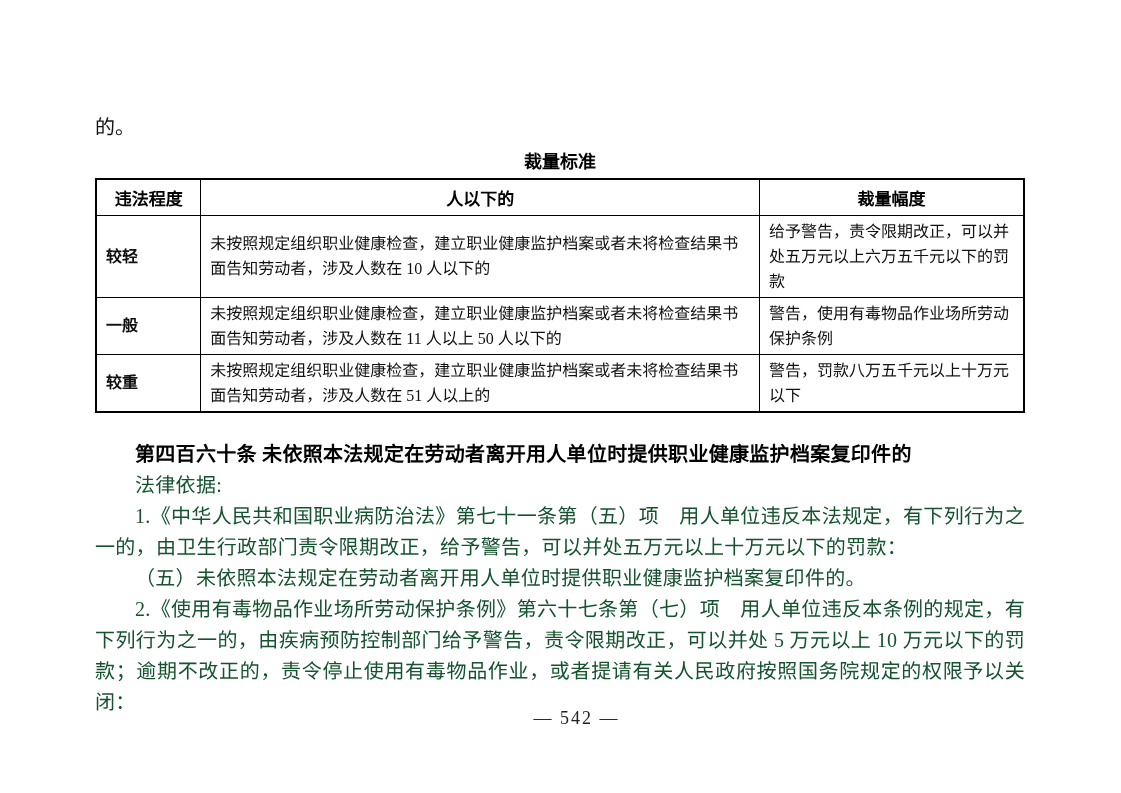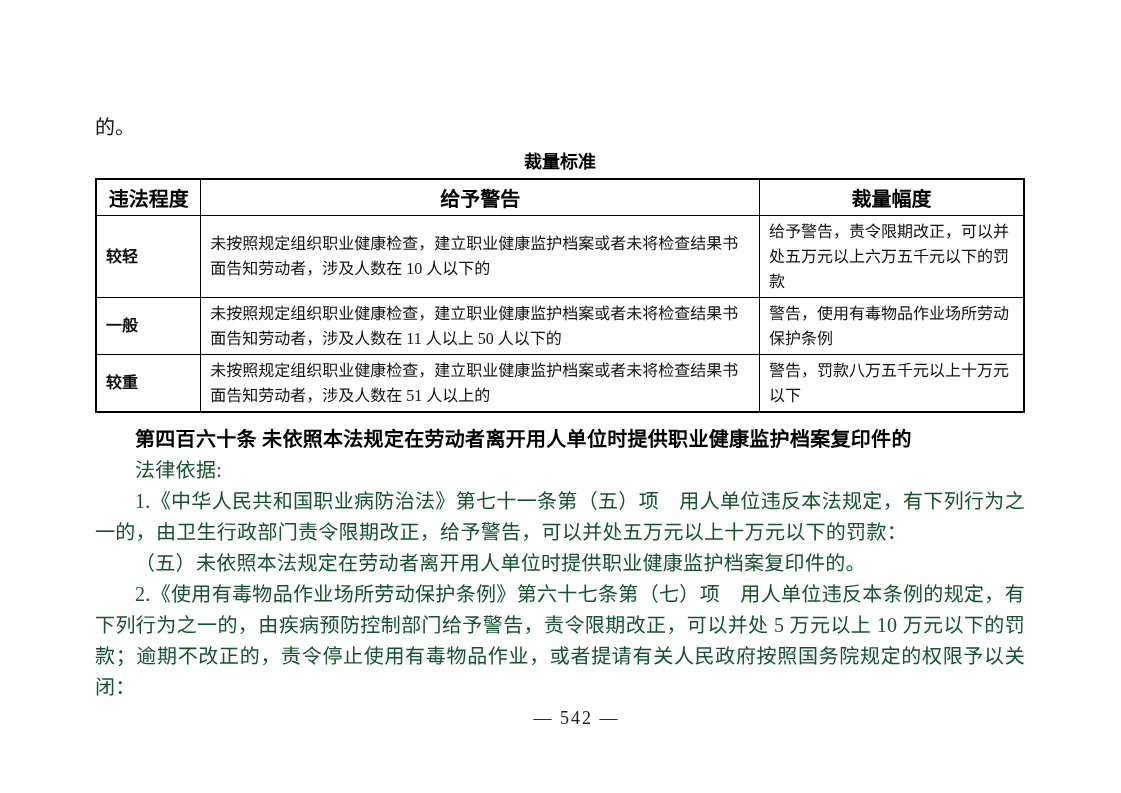--- a/index.html
+++ b/index.html
@@ -46,21 +46,21 @@
     table-layout: fixed;
   }
   table.discretion th,
   table.discretion td {
     border: 1px solid #000;
     vertical-align: middle;
   }
   table.discretion th {
     font-family: "Liberation Sans", "DejaVu Sans", sans-serif;
     font-weight: bold;
-    font-size: 20px;
+    font-size: 17px;
     text-align: center;
     height: 36px;
     color: #000;
   }
   table.discretion td {
     font-size: 16px;
     line-height: 25px;
     padding: 3px 9px;
     height: 53px;
     color: #111;
@@ -68,21 +68,21 @@
   td.cell-degree {
     text-align: left;
     font-weight: bold;
   }
   col.col-degree { width: 11.3%; }
   col.col-circ   { width: 60.2%; }
   col.col-range  { width: 28.5%; }
 
   
   .article {
-    margin-top: 11px;
+    margin-top: 26px;
   }
   .article p {
     font-size: 20px;
     line-height: 31px;
     text-align: justify;
     text-indent: 2em;
     letter-spacing: 0.3px;
     color: #14532d;
   }
   .article p.heading {
@@ -118,21 +118,21 @@
 
   <table class="discretion">
     <colgroup>
       <col class="col-degree">
       <col class="col-circ">
       <col class="col-range">
     </colgroup>
     <thead>
       <tr>
         <th>违法程度</th>
-        <th>给予警告</th>
+        <th>人以下的</th>
         <th>裁量幅度</th>
       </tr>
     </thead>
     <tbody>
       <tr>
         <td class="cell-degree">较轻</td>
         <td>未按照规定组织职业健康检查，建立职业健康监护档案或者未将检查结果书面告知劳动者，涉及人数在 10 人以下的</td>
         <td>给予警告，责令限期改正，可以并处五万元以上六万五千元以下的罚款</td>
       </tr>
       <tr>

